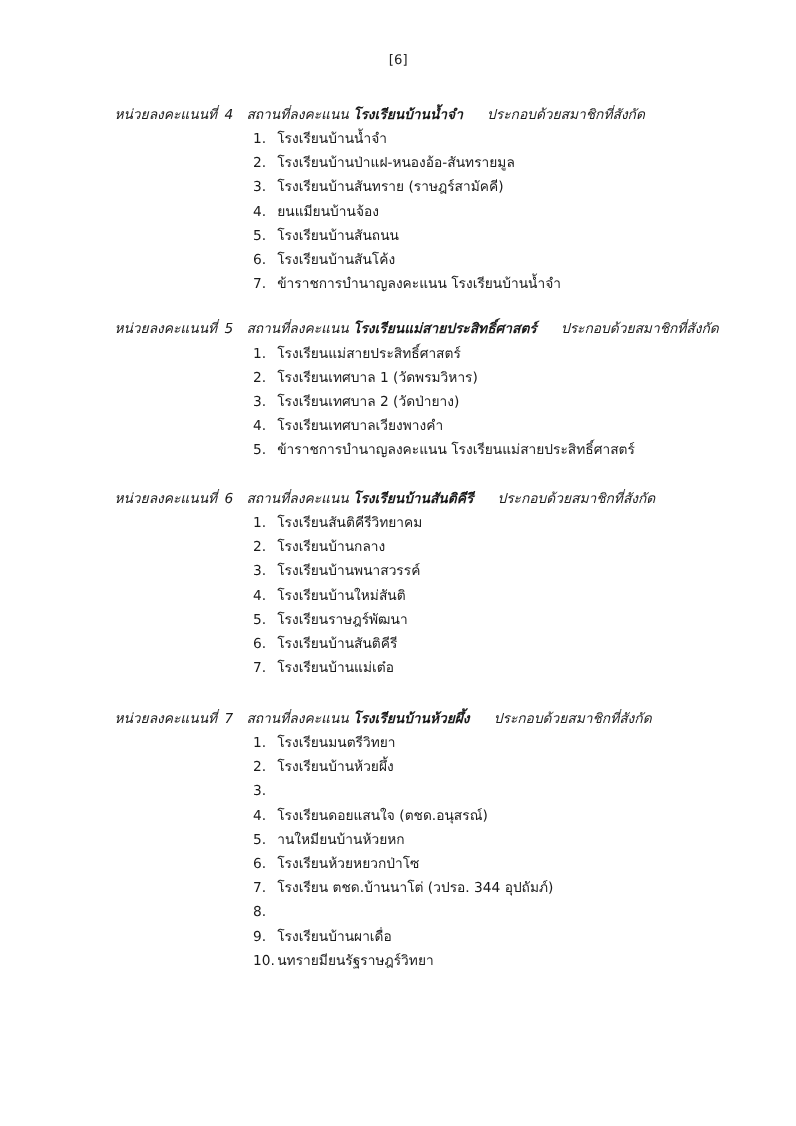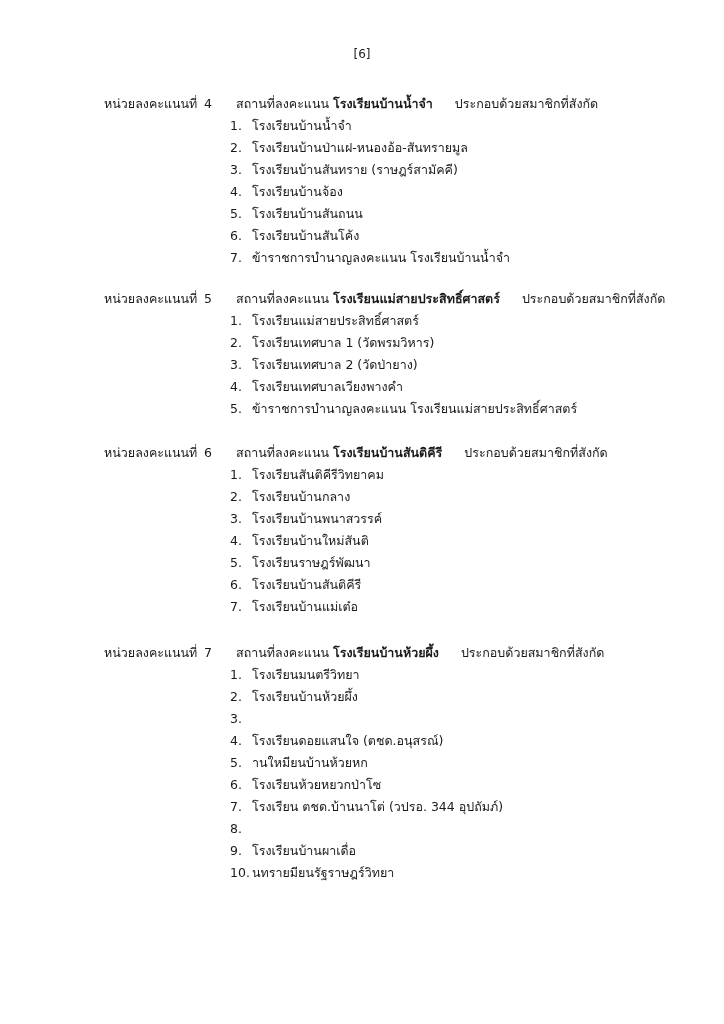--- a/index.html
+++ b/index.html
@@ -29,24 +29,25 @@
       position: absolute;
       left: 104px;
       width: 600px;
     }
     .section-header {
       display: flex;
       align-items: flex-end;
       height: 22px;
       line-height: 22px;
       white-space: nowrap;
+      font-style: italic;
     }
     .unit-label { width: 100px; display: inline-block; }
     .unit-num { width: 20px; display: inline-block; }
-    .loc-label { margin-left: 12px; }
+    .loc-label { margin-left: 0px; }
     .venue { font-weight: bold; margin-left: 4px; }
     .members-label { margin-left: 22px; }
     .items {
       margin: 0;
       padding: 0;
       list-style: none;
       margin-left: 126px;
     }
     .item {
       height: 22px;
@@ -82,21 +83,21 @@
       <li class="item">
         <span class="item-num">2.</span>
         <span class="item-text">โรงเรียนบ้านป่าแฝ-หนองอ้อ-สันทรายมูล</span>
       </li>
       <li class="item">
         <span class="item-num">3.</span>
         <span class="item-text">โรงเรียนบ้านสันทราย (ราษฎร์สามัคคี)</span>
       </li>
       <li class="item">
         <span class="item-num">4.</span>
-        <span class="item-text">โรงเรียนบ้านจ้อง</span>
+        <span class="item-text">ยนแมียนบ้านจ้อง</span>
       </li>
       <li class="item">
         <span class="item-num">5.</span>
         <span class="item-text">โรงเรียนบ้านสันถนน</span>
       </li>
       <li class="item">
         <span class="item-num">6.</span>
         <span class="item-text">โรงเรียนบ้านสันโค้ง</span>
       </li>
       <li class="item">

